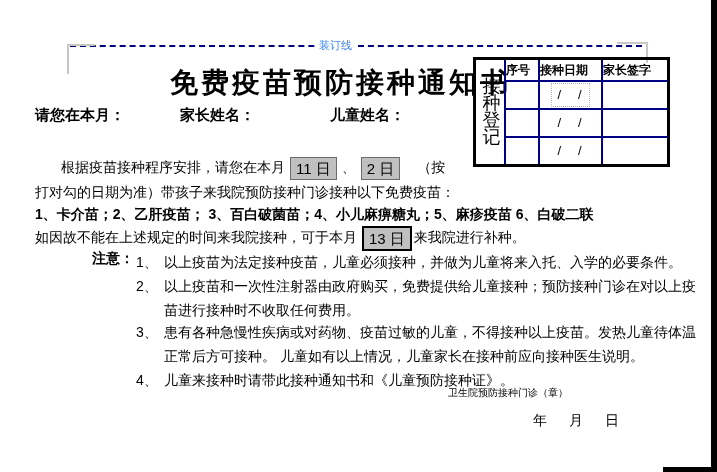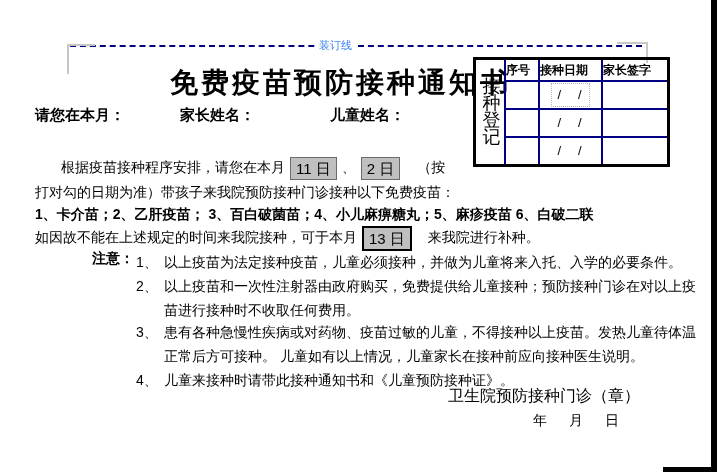--- a/index.html
+++ b/index.html
@@ -55,30 +55,30 @@
   .p1-l1 { left:35px; top:156px; text-indent:26px; }
   .p1-l2 { left:35px; top:181px; }
   .vaccines { left:35px; top:203px; font-weight:bold; }
   .makeup { left:35px; top:226px; }
 
   .date-field {
     display:inline-block; background:#c0c0c0; border:1px solid #6b6b6b;
     padding:1px 5px; margin:0 5px; font-size:15px; line-height:19px;
     vertical-align:middle; text-indent:0;
   }
-  .date-field.thick { border:2px solid #000; margin-right:16px; }
+  .date-field.thick { border:2px solid #000; margin-right:2px; }
   .gap-before { margin-left:12px; }
 
   .notes-label { left:92px; top:250px; font-size:14px; font-weight:bold; }
   .note-item { left:136px; width:560px; display:flex; font-size:14px; line-height:24px; }
   .note-num { flex:0 0 28px; }
   .note-text { flex:1 1 auto; }
   .ni-1 { top:250px; } .ni-2 { top:274px; } .ni-3 { top:320px; } .ni-4 { top:368px; }
 
-  .footer-clinic { left:448px; top:386px; font-size:16px; white-space:nowrap; }
+  .footer-clinic { left:448px; top:386px; font-size:10px; white-space:nowrap; }
   .footer-date { left:533px; top:412px; display:flex; gap:22px; font-size:14px; }
 </style>
 </head>
 <body>
 
 <div id="page">
 
   <div class="abs edge-bar-right"></div>
   <div class="abs edge-bar-bottom"></div>
 

